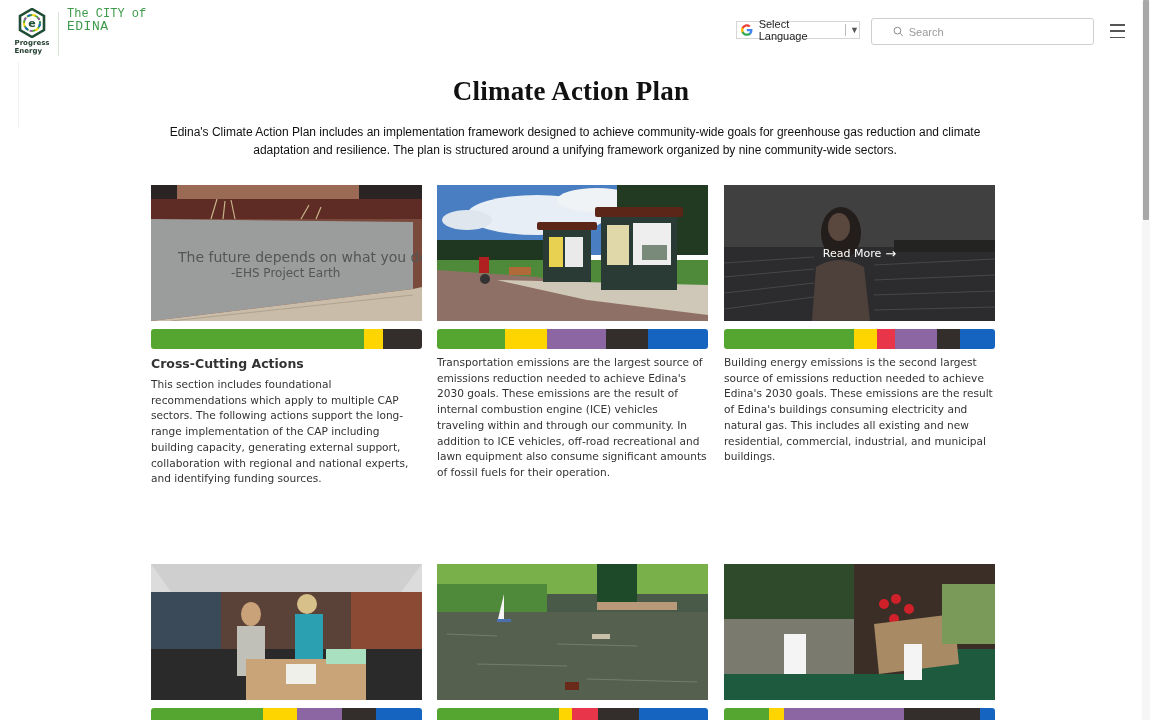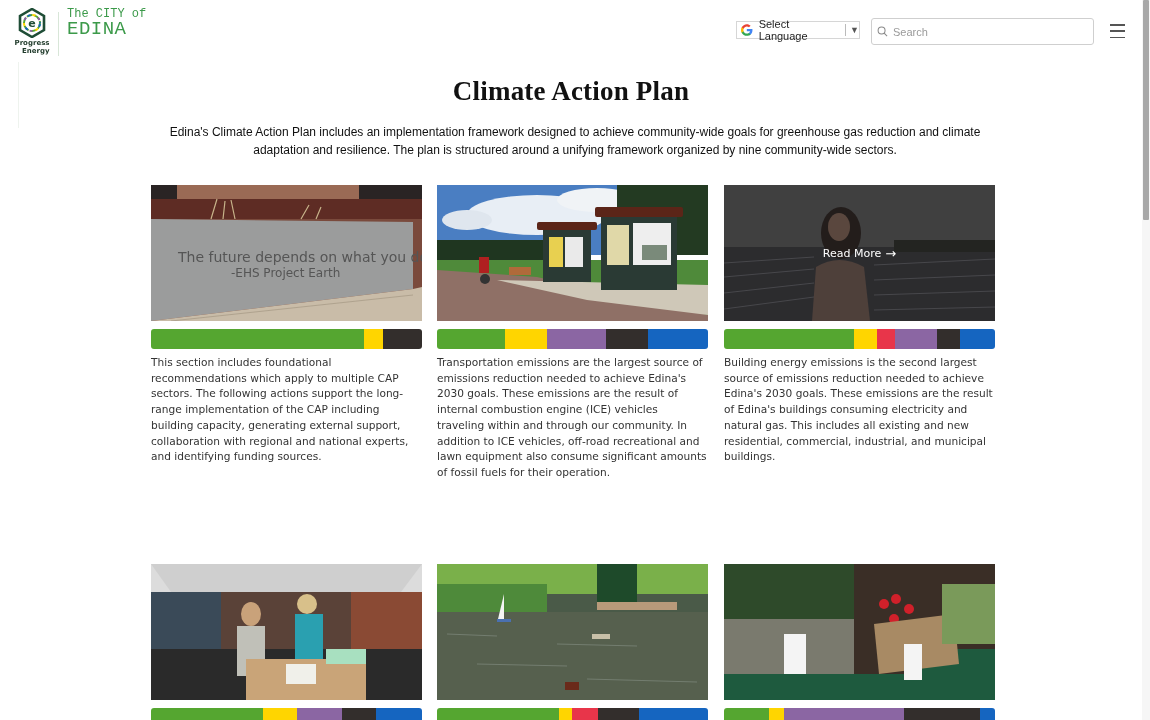--- a/index.html
+++ b/index.html
@@ -4,33 +4,33 @@
   <style>
     * { box-sizing: border-box; margin: 0; padding: 0; }
     html, body { width: 1150px; height: 720px; overflow: hidden; background: #ffffff; }
     body { font-family: "Liberation Sans", sans-serif; color: #222; position: relative; }
 
     
     .header { position: absolute; top: 0; left: 0; width: 1150px; height: 62px; }
     .logo-wrap { position: absolute; left: 16px; top: 8px; display: flex; align-items: flex-start; }
     .pp-logo { width: 32px; display: flex; flex-direction: column; align-items: center; }
     .pp-hex { width: 30px; height: 30px; position: relative; }
-    .pp-text { font-family: "DejaVu Sans", sans-serif; font-weight: bold; font-size: 7px; line-height: 8px; color: #1f3a2a; text-align: right; margin-top: 1px; }
+    .pp-text { font-family: "DejaVu Sans", sans-serif; font-weight: bold; font-size: 7px; line-height: 8px; color: #1f3a2a; text-align: left; margin-top: 1px; }
     .logo-divider { width: 1px; height: 44px; background: #d8e6d8; margin: 4px 8px 0 10px; }
     .city-logo { color: #3c9a4a; font-family: Liberation Mono, monospace; line-height: 1; }
     .city-line1 { font-size: 12px; }
-    .city-line2 { font-size: 19px; letter-spacing: 0.5px; }
+    .city-line2 { font-size: 13px; letter-spacing: 0.5px; }
     .left-rule { position: absolute; left: 18px; top: 62px; width: 1px; height: 66px; background: #eef3ee; }
 
     .lang-select { position: absolute; left: 736px; top: 21px; width: 124px; height: 18px; border: 1px solid #d6d6d6; background: #fff; display: flex; align-items: center; padding-left: 3px; font-size: 11px; color: #222; }
     .g-icon { width: 14px; height: 14px; margin-right: 5px; }
     .lang-sep { width: 1px; height: 12px; background: #bbb; margin: 0 4px 0 6px; }
     .lang-arrow { font-size: 9px; color: #555; }
 
-    .search-box { position: absolute; left: 871px; top: 18px; width: 223px; height: 27px; border: 1px solid #cfcfcf; border-radius: 3px; display: flex; align-items: center; padding-left: 5px; }
+    .search-box { position: absolute; left: 871px; top: 18px; width: 223px; height: 27px; border: 1px solid #cfcfcf; border-radius: 3px; display: flex; align-items: center; padding-left: 21px; }
     .search-icon { width: 11px; height: 11px; margin-right: 5px; }
     .search-input { border: none; outline: none; font-size: 11px; color: #333; width: 190px; background: transparent; font-family: "Liberation Sans", sans-serif; }
     .search-input::placeholder { color: #9a9a9a; }
 
     .menu-btn { position: absolute; left: 1110px; top: 24px; width: 15px; height: 14px; display: flex; flex-direction: column; justify-content: space-between; cursor: pointer; }
     .menu-btn span { display: block; height: 1.5px; background: #555; }
 
     .scrollbar { position: absolute; right: 0; top: 0; width: 8px; height: 720px; background: #f6f6f6; }
     .scroll-thumb { position: absolute; left: 1px; top: 0; width: 6px; height: 220px; background: #a8a8a8; border-radius: 1px; }
 
@@ -125,20 +125,21 @@
       <line x1="20" y1="136" x2="262" y2="110" stroke="#a89c88" stroke-width="0.8"></line>
       <text x="27" y="77" font-size="14" fill="#555" font-family="DejaVu Sans, sans-serif">The future depends on what you do today</text>
       <text x="80" y="92" font-size="12" fill="#555" font-family="DejaVu Sans, sans-serif">-EHS Project Earth</text>
     </svg>
   </div>
   <div class="sector-bar">
       <div class="seg" style="width: 78.5%; background: rgb(85, 166, 48);"></div>
       <div class="seg" style="width: 7%; background: rgb(255, 213, 0);"></div>
       <div class="seg" style="width: 14.5%; background: rgb(51, 46, 44);"></div>
     </div>
+  <div class="card-title">Cross-Cutting Actions</div>
   <div class="card-desc">This section includes foundational recommendations which apply to multiple CAP sectors. The following actions support the long-range implementation of the CAP including building capacity, generating external support, collaboration with regional and national experts, and identifying funding sources.</div>
 </div>
 
 <div class="card" style="left:437px; top:185px;">
   <div class="card-image">
     <svg width="271" height="136" viewBox="0 0 271 136">
       <rect width="271" height="70" fill="#4a7ec2"></rect>
       <ellipse cx="100" cy="30" rx="70" ry="20" fill="#e8eef5"></ellipse>
       <ellipse cx="30" cy="35" rx="25" ry="10" fill="#dfe6ee"></ellipse>
       <ellipse cx="160" cy="15" rx="40" ry="12" fill="#f0f3f6"></ellipse>

